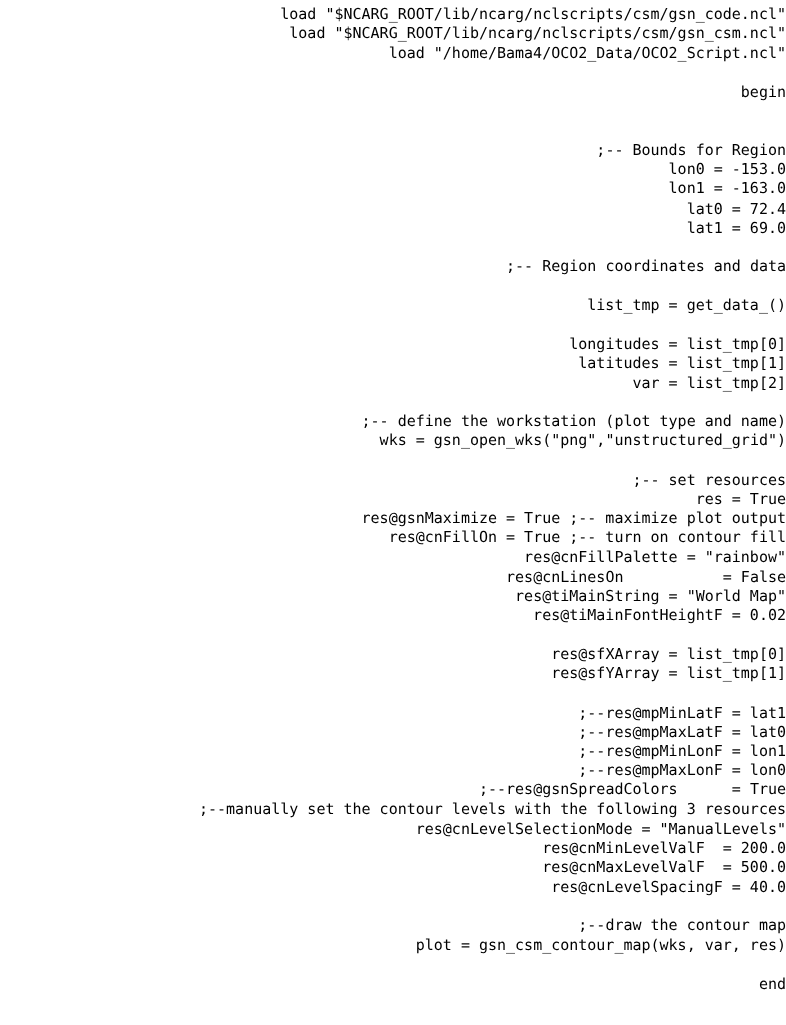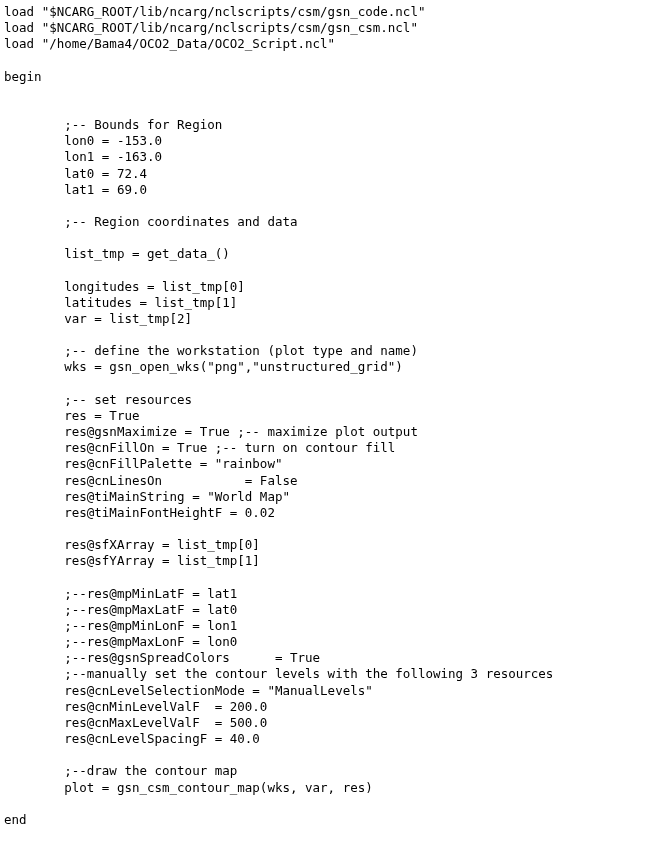--- a/index.html
+++ b/index.html
@@ -14,20 +14,21 @@
     font-family: "DejaVu Sans Mono", "Liberation Mono", monospace;
   }
   #code-listing {
     padding: 4px 0 0 4px;
     font-family: "DejaVu Sans Mono", "Liberation Mono", monospace;
     font-size: 12.5px;
     line-height: 16.15px;
     color: #000000;
     white-space: pre;
     tab-size: 8;
+    text-align: right;
   }
   .code-line {
     white-space: pre;
     min-height: 16.15px;
   }
 </style>
 </head>
 <body>
 
 <div id="code-listing"><div class="code-line">load "$NCARG_ROOT/lib/ncarg/nclscripts/csm/gsn_code.ncl"</div><div class="code-line">load "$NCARG_ROOT/lib/ncarg/nclscripts/csm/gsn_csm.ncl"</div><div class="code-line">load "/home/Bama4/OCO2_Data/OCO2_Script.ncl"</div><div class="code-line">&nbsp;</div><div class="code-line">begin</div><div class="code-line">&nbsp;</div><div class="code-line">&nbsp;</div><div class="code-line">        ;-- Bounds for Region</div><div class="code-line">        lon0 = -153.0</div><div class="code-line">        lon1 = -163.0</div><div class="code-line">        lat0 = 72.4</div><div class="code-line">        lat1 = 69.0</div><div class="code-line">&nbsp;</div><div class="code-line">        ;-- Region coordinates and data</div><div class="code-line">&nbsp;</div><div class="code-line">        list_tmp = get_data_()</div><div class="code-line">&nbsp;</div><div class="code-line">        longitudes = list_tmp[0]</div><div class="code-line">        latitudes = list_tmp[1]</div><div class="code-line">        var = list_tmp[2]</div><div class="code-line">&nbsp;</div><div class="code-line">        ;-- define the workstation (plot type and name)</div><div class="code-line">        wks = gsn_open_wks("png","unstructured_grid")</div><div class="code-line">&nbsp;</div><div class="code-line">        ;-- set resources</div><div class="code-line">        res = True</div><div class="code-line">        res@gsnMaximize = True ;-- maximize plot output</div><div class="code-line">        res@cnFillOn = True ;-- turn on contour fill</div><div class="code-line">        res@cnFillPalette = "rainbow"</div><div class="code-line">        res@cnLinesOn           = False</div><div class="code-line">        res@tiMainString = "World Map"</div><div class="code-line">        res@tiMainFontHeightF = 0.02</div><div class="code-line">&nbsp;</div><div class="code-line">        res@sfXArray = list_tmp[0]</div><div class="code-line">        res@sfYArray = list_tmp[1]</div><div class="code-line">&nbsp;</div><div class="code-line">        ;--res@mpMinLatF = lat1</div><div class="code-line">        ;--res@mpMaxLatF = lat0</div><div class="code-line">        ;--res@mpMinLonF = lon1</div><div class="code-line">        ;--res@mpMaxLonF = lon0</div><div class="code-line">        ;--res@gsnSpreadColors      = True</div><div class="code-line">        ;--manually set the contour levels with the following 3 resources</div><div class="code-line">        res@cnLevelSelectionMode = "ManualLevels"</div><div class="code-line">        res@cnMinLevelValF  = 200.0</div><div class="code-line">        res@cnMaxLevelValF  = 500.0</div><div class="code-line">        res@cnLevelSpacingF = 40.0</div><div class="code-line">&nbsp;</div><div class="code-line">        ;--draw the contour map</div><div class="code-line">        plot = gsn_csm_contour_map(wks, var, res)</div><div class="code-line">&nbsp;</div><div class="code-line">end</div><div class="code-line">&nbsp;</div></div>

